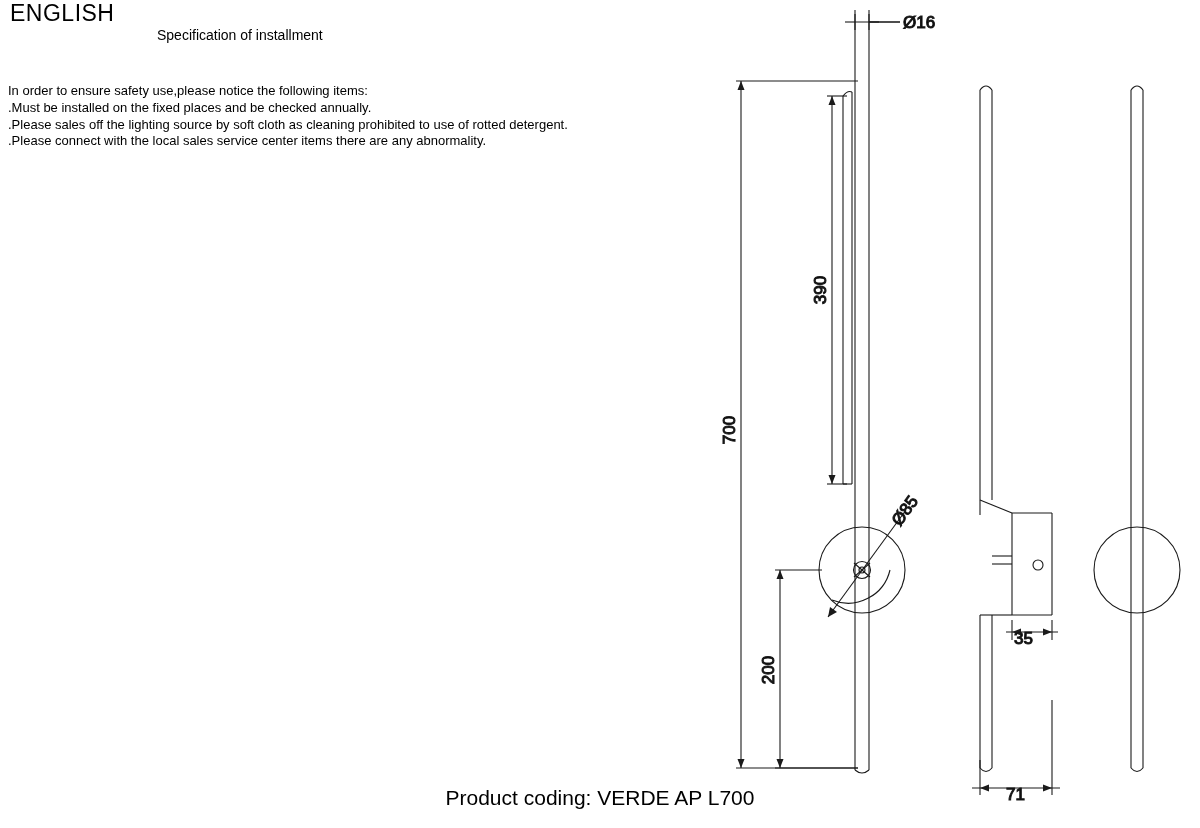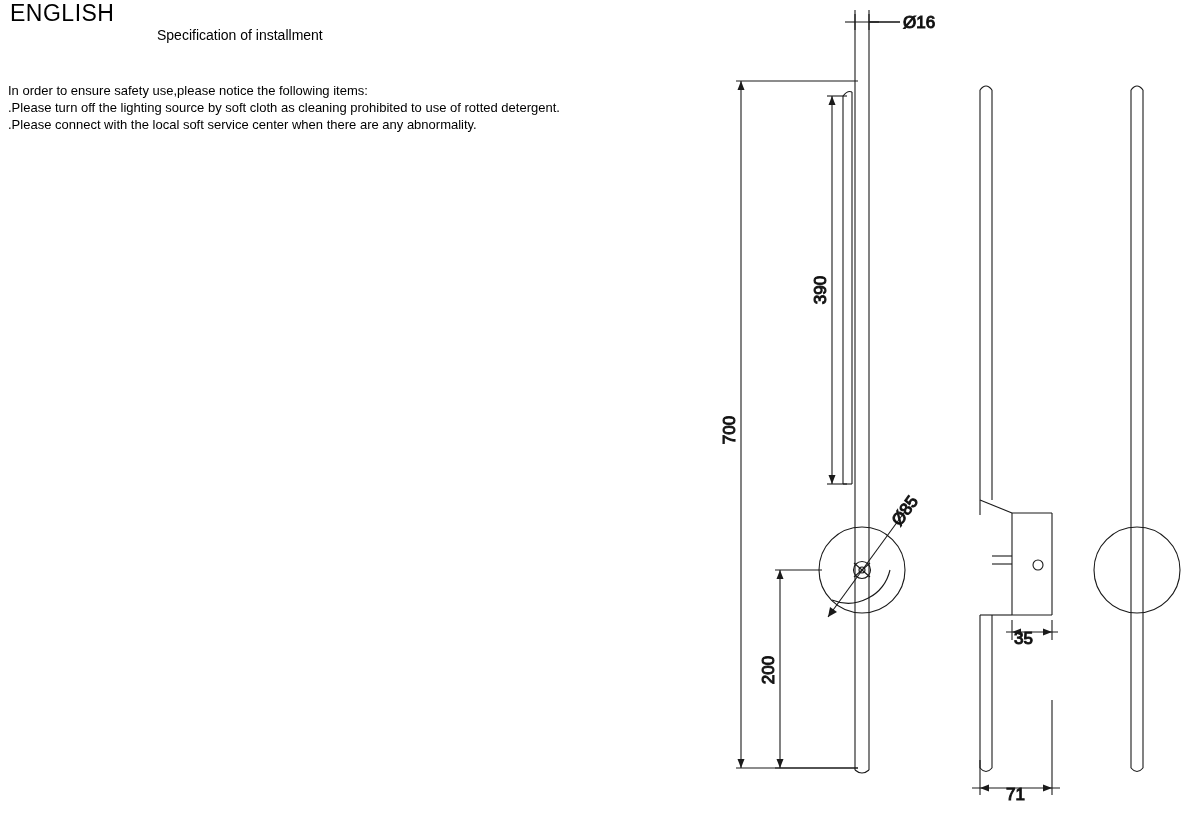--- a/index.html
+++ b/index.html
@@ -72,22 +72,23 @@
 </head>
 <body>
 
 <div id="sheet">
 
   <div class="lang-title">ENGLISH</div>
   <div class="spec-heading">Specification of installment</div>
 
   <div class="spec-lines">
     <div>In order to ensure safety use,please notice the following items:</div>
-    <div>.Please turn off the lighting source by soft cloth as cleaning prohibited to use of rotted detergent.</div>
-    <div>.Please connect with the local soft service center when there are any abnormality.</div>
+    <div>.Must be installed on the fixed places and be checked annually.</div>
+    <div>.Please sales off the lighting source by soft cloth as cleaning prohibited to use of rotted detergent.</div>
+    <div>.Please connect with the local sales service center items there are any abnormality.</div>
   </div>
 
   <svg class="draw" viewBox="0 0 1200 828">
     <g stroke="#1a1a1a" fill="none" stroke-width="1.1" stroke-linecap="butt">
 
       <g>
         <line x1="855" y1="10" x2="855" y2="770"></line>
         <line x1="869" y1="10" x2="869" y2="770"></line>
         <path d="M855,770 Q862,776 869,770"></path>
       </g>
@@ -196,14 +197,15 @@
         <line x1="1052" y1="700" x2="1052" y2="795"></line>
         <line x1="972" y1="788" x2="1060" y2="788"></line>
         <path d="M980,788 l9,-3.5 l0,7 z" fill="#1a1a1a" stroke="none"></path>
         <path d="M1052,788 l-9,-3.5 l0,7 z" fill="#1a1a1a" stroke="none"></path>
       </g>
       <text x="1006" y="800">71</text>
 
     </g>
   </svg>
 
+  <div class="product-code">Product coding: VERDE AP L700</div>
 
 </div>
 
 </body></html>

